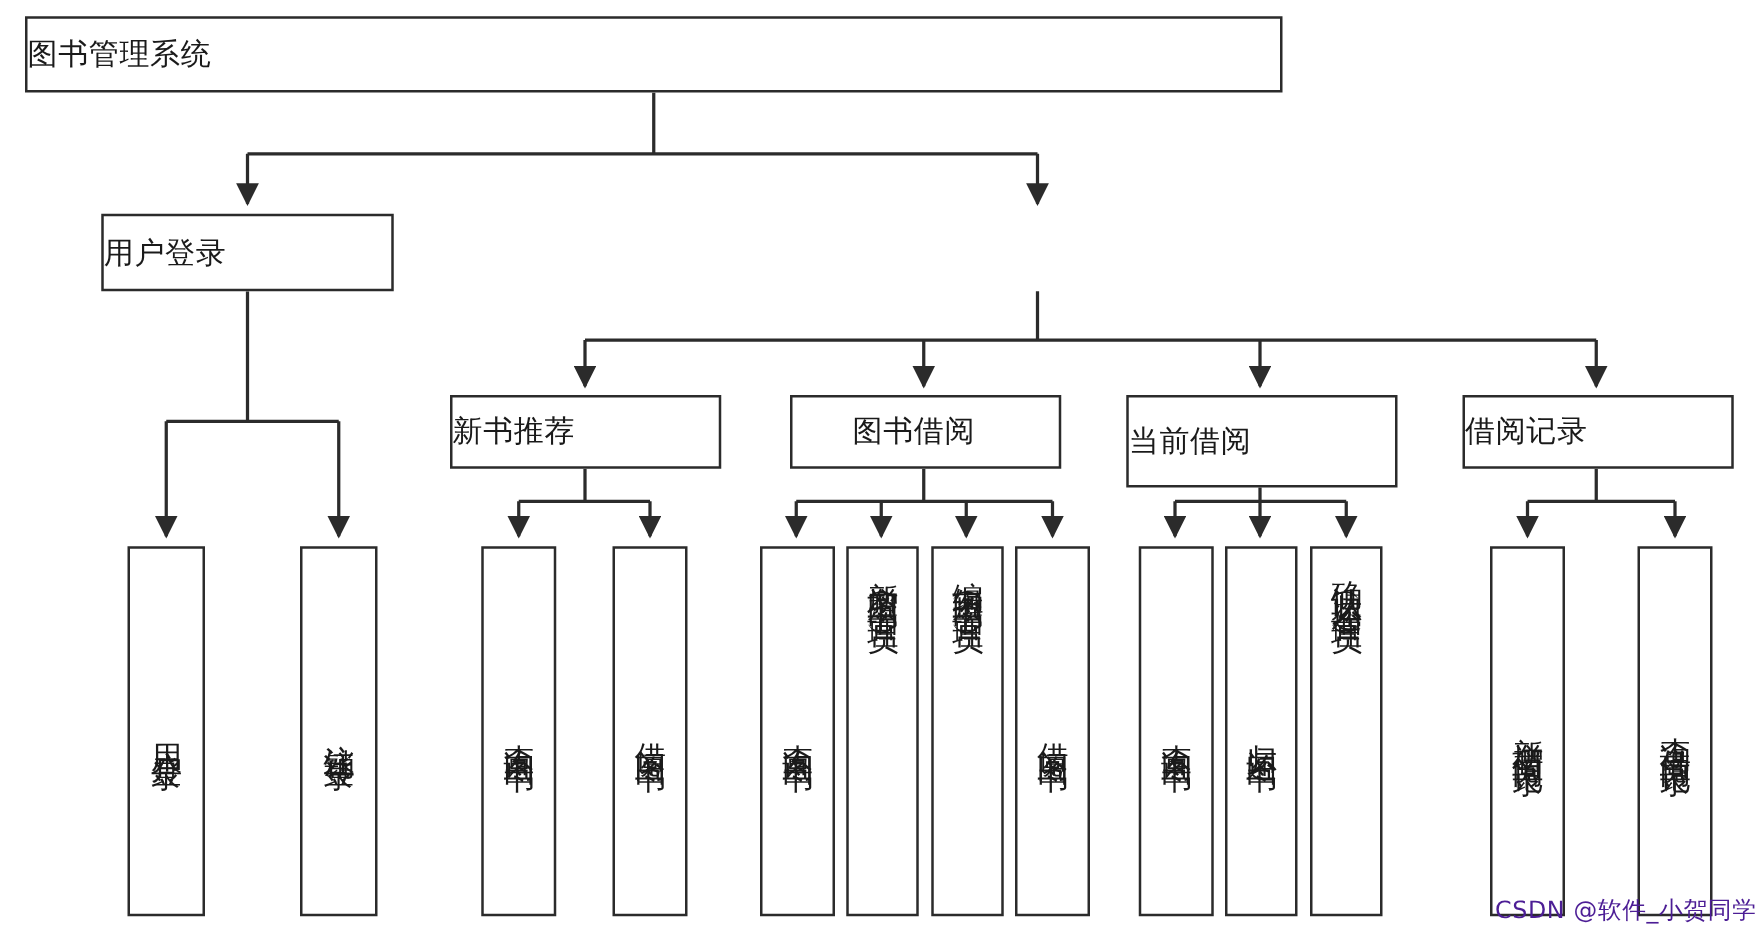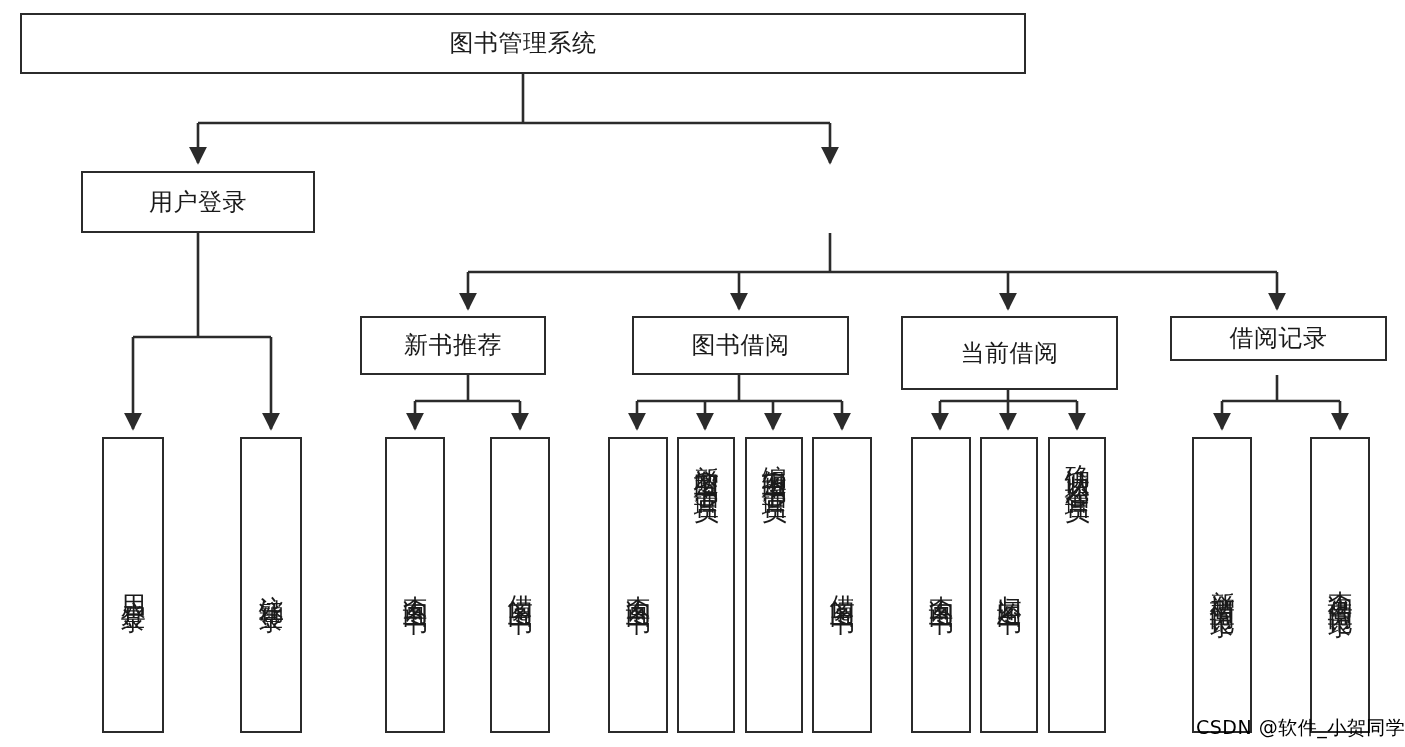--- a/index.html
+++ b/index.html
@@ -26,21 +26,21 @@
     height: 747px;
     pointer-events: none;
   }
   .node {
     position: absolute;
     box-sizing: border-box;
     background: #ffffff;
     border: 2px solid #2b2b2b;
     display: flex;
     align-items: center;
-    justify-content: center;
+    justify-content: flex-start;
     color: #1a1a1a;
   }
   .node-label {
     display: block;
     text-align: center;
     letter-spacing: 0.5px;
     color: #1a1a1a;
   }
   
   .node.horiz .node-label {
@@ -69,21 +69,21 @@
   }
   .node.vert.top {
     align-items: flex-start;
   }
   .node.vert.top .node-label {
     margin-top: 6px;
   }
   .watermark {
     position: absolute;
     font-size: 19px;
-    color: #000000;
+    color: #4c1d95;
     white-space: nowrap;
     letter-spacing: 0.5px;
     font-family: "DejaVu Sans", "Liberation Sans", sans-serif;
   }
 </style>
 </head>
 <body>
 
 <div id="diagram-root">
 
@@ -142,33 +142,33 @@
 
   <div class="node horiz" style="left:20px; top:13px; width:1006px; height:61px;">
     <span class="node-label">图书管理系统</span>
   </div>
 
   <div class="node horiz" style="left:81px; top:171px; width:234px; height:62px;">
     <span class="node-label">用户登录</span>
   </div>
 
 
-  <div class="node horiz" style="left:360px; top:316px; width:186px; height:59px;">
+  <div class="node horiz" style="left:360px; top:316px; width:217px; height:59px;">
     <span class="node-label">新书推荐</span>
   </div>
 
-  <div class="node horiz" style="left:632px; top:316px; width:217px; height:59px;">
+  <div class="node horiz" style="left:632px; top:316px; width:217px; height:59px;padding-left:48px;">
     <span class="node-label">图书借阅</span>
   </div>
 
   <div class="node horiz" style="left:901px; top:316px; width:217px; height:74px;">
     <span class="node-label">当前借阅</span>
   </div>
 
-  <div class="node horiz" style="left:1170px; top:316px; width:217px; height:45px;">
+  <div class="node horiz" style="left:1170px; top:316px; width:217px; height:59px;">
     <span class="node-label">借阅记录</span>
   </div>
 
   <div class="node vert mid" style="left:102px; top:437px; width:62px; height:296px;">
     <span class="node-label">用户登录</span>
   </div>
 
   <div class="node vert mid" style="left:240px; top:437px; width:62px; height:296px;">
     <span class="node-label">注销登录</span>
   </div>

